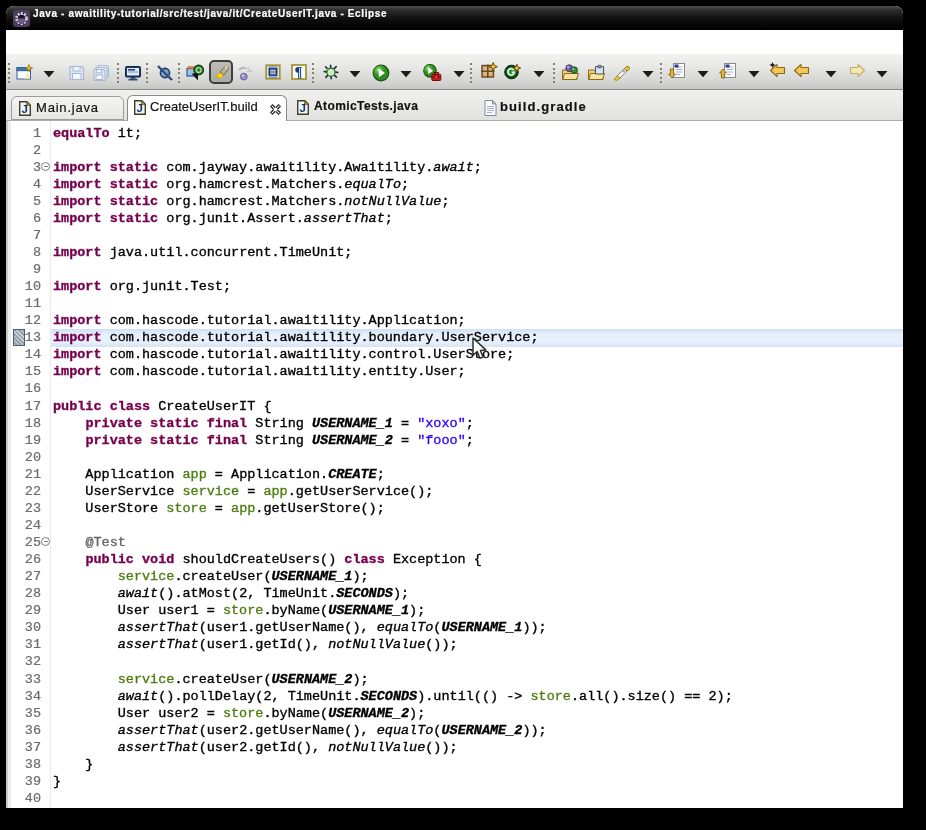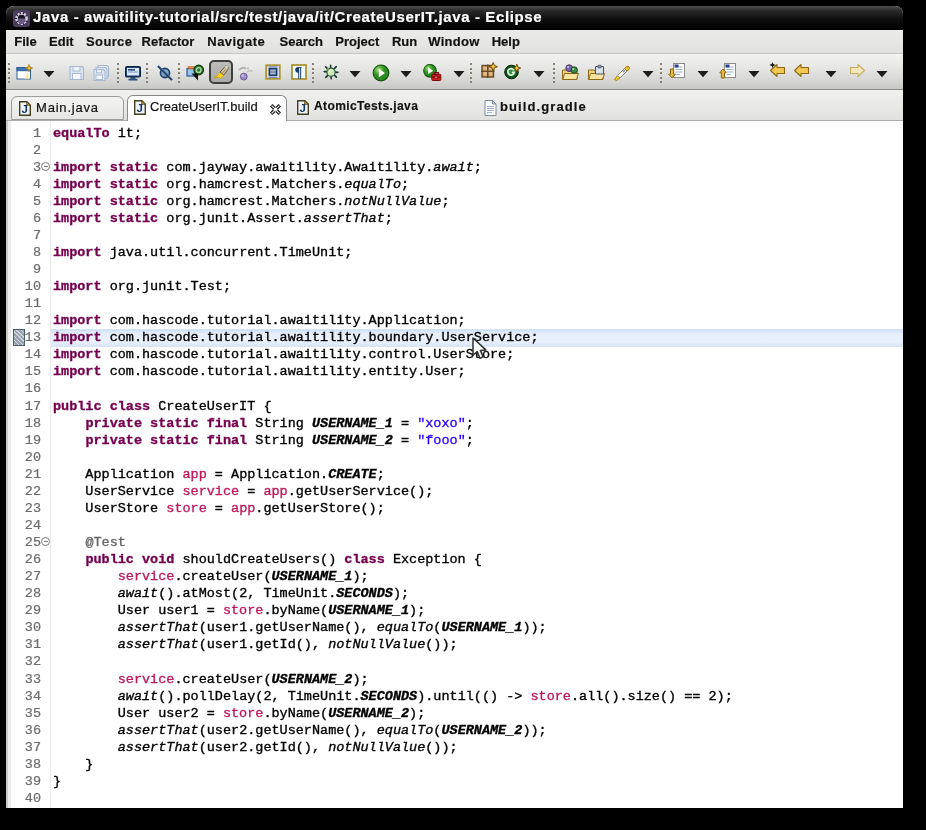--- a/index.html
+++ b/index.html
@@ -1,17 +1,17 @@
 <!DOCTYPE html>
 <html><head><meta charset="utf-8"><style>
 html,body{margin:0;padding:0;background:#000;width:926px;height:830px;overflow:hidden}
 *{box-sizing:border-box}
 #win{position:absolute;left:6px;top:6px;width:897px;height:802px;border-radius:8px 8px 0 0;overflow:hidden;background:#fff;font-family:"Liberation Sans",sans-serif}
 #title{position:absolute;left:0;top:0;width:100%;height:24px;background:linear-gradient(180deg,#4e4e4e 0%,#2a2a2a 20%,#0f0f0f 55%,#000 100%)}
-#title .txt{position:absolute;left:27px;top:1.5px;font-size:15px;font-weight:bold;color:#fff;letter-spacing:0.62px;white-space:pre;-webkit-text-stroke:0.2px #fff}
+#title .txt{position:absolute;left:27px;top:1.5px;font-size:10px;font-weight:bold;color:#fff;letter-spacing:0.62px;white-space:pre;-webkit-text-stroke:0.2px #fff}
 #menu{position:absolute;left:0;top:24px;width:100%;height:24px;background:linear-gradient(180deg,#ebebe9,#e1e1df);border-bottom:1px solid #c6c6c4}
 #menu span{position:absolute;top:3.5px;font-size:13px;font-weight:bold;color:#111;white-space:pre;-webkit-text-stroke:0.18px #111}
 #tools{position:absolute;left:0;top:48px;width:100%;height:36px;background:linear-gradient(180deg,#f2f2f0 0%,#e6e6e4 40%,#d4d4d2 80%,#c6c6c4 100%);border-bottom:1.5px solid #8a8a88}
 #tools .sep{position:absolute;top:9px;height:21px;width:2px;background-image:repeating-linear-gradient(180deg,#8a8070 0 2px,transparent 2px 4.6px)}
 #tools .ic{position:absolute}
 #tabs{position:absolute;left:0;top:84px;width:100%;height:31px;background:linear-gradient(180deg,#f0f0ee 0%,#e8e8e6 55%,#e0e0de 100%)}
 #tabs .botline{position:absolute;left:0;top:30px;width:100%;height:1px;background:#ababa9}
 .tab{position:absolute;top:6px;height:24px;border-radius:6px 6px 0 0}
 .tab .lbl{position:absolute;top:3px;font-size:13px;font-weight:normal;color:#111;white-space:pre;-webkit-text-stroke:0.18px #111}
 .tab .fic{position:absolute;top:4px}
@@ -20,52 +20,40 @@
 #editor{position:absolute;left:0;top:115px;width:897px;height:687px;background:#fff}
 #editor .lstrip{position:absolute;left:0;top:0;width:2px;height:100%;background:#cbcbc9}#editor .lstrip2{position:absolute;left:2px;top:0;width:3px;height:100%;background:#ededeb}
 #editor .vline{position:absolute;left:44px;top:0;width:1px;height:100%;background:#ebebeb}
 #hl{position:absolute;left:44px;top:208px;width:853px;height:18px;background:linear-gradient(180deg,#cfdff4 0%,#e6effb 28%,#e9f1fc 70%,#d5e3f6 100%)}
 pre{margin:0;position:absolute;top:3.5px;font-family:"Liberation Mono",monospace;font-size:13.49px;line-height:17.06px;white-space:pre;-webkit-text-stroke:0.34px currentColor}
 pre.nums{left:0;width:35px;text-align:right;color:#6d6d6d;-webkit-text-stroke:0.22px #6d6d6d}
 pre.code{left:47px;color:#000}
 pre.code i{font-style:normal}
 pre.code i.k{font-weight:bold;color:#76004e}
 pre.code i.s{color:#2a00ff}
-pre.code i.f{color:#be185d}
+pre.code i.f{color:#4d7c0f}
 pre.code i.c{color:#000000;font-weight:bold;font-style:italic}
 pre.code i.m{font-style:italic}
 pre.code i.a{color:#646464}
 .fold{position:absolute;width:9px;height:9px;border:1px solid #7e7e7e;border-radius:50%;background:#fff}
 .fold::after{content:"";position:absolute;left:1.5px;top:3px;width:4px;height:1px;background:#7e7e7e}
 #marker{position:absolute;left:6.5px;top:207.5px;width:12.5px;height:17.5px;border:1px solid #4f5e6e;background:#97a2ae;background-image:repeating-linear-gradient(45deg,rgba(255,255,255,.55) 0 1px,transparent 1px 3px)}
 svg{display:block}
 </style></head><body>
 <div id="win">
   <div id="title">
     <svg style="position:absolute;left:7px;top:4px" width="17" height="17" viewBox="0 0 17 17">
       <rect x="0" y="0" width="17" height="17" rx="3" fill="#4a3d5e"></rect>
       <circle cx="8.5" cy="8.5" r="6.6" fill="#241c33"></circle>
       <circle cx="8.5" cy="8.5" r="5.2" fill="none" stroke="#d4cee0" stroke-width="2.4" stroke-dasharray="2.2 1.1"></circle>
         <circle cx="8.5" cy="8.5" r="4" fill="none" stroke="#b9b2c8" stroke-width="1.2"></circle>
       <circle cx="8.5" cy="8.5" r="3.6" fill="#1c1526"></circle>
       <path d="M5 8.6 h7 v2 a3.5 3.5 0 0 1 -7 0 z" fill="#6a5a85"></path>
     </svg>
     <div class="txt">Java - awaitility-tutorial/src/test/java/it/CreateUserIT.java - Eclipse</div>
-  </div>
-  <div id="menu">
-    <span style="left:8.3px">File</span>
-      <span style="left:43.1px">Edit</span>
-      <span style="left:80.1px;letter-spacing:0.35px">Source</span>
-      <span style="left:135.6px">Refactor</span>
-      <span style="left:201.3px;letter-spacing:0.45px">Navigate</span>
-      <span style="left:273.5px">Search</span>
-      <span style="left:329.3px">Project</span>
-      <span style="left:385.9px">Run</span>
-      <span style="left:422.2px;letter-spacing:0.3px">Window</span>
-      <span style="left:485.7px">Help</span>
   </div>
   <div id="tools">
     <div class="sep" style="left:2.0px"></div>
     <div class="sep" style="left:110.5px"></div>
     <div class="sep" style="left:140.0px"></div>
     <div class="sep" style="left:172.0px"></div>
     <div class="sep" style="left:306.0px"></div>
     <div class="sep" style="left:464.0px"></div>
     <div class="sep" style="left:546.5px"></div>
     <div class="sep" style="left:654.0px"></div>

